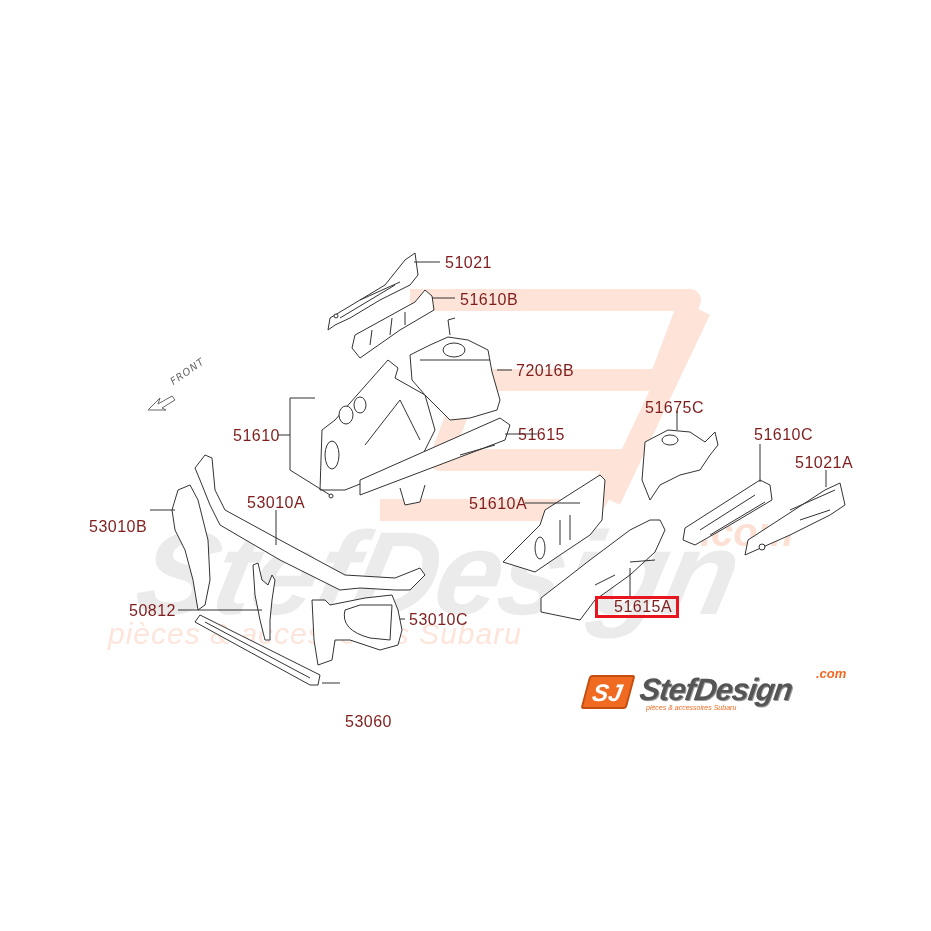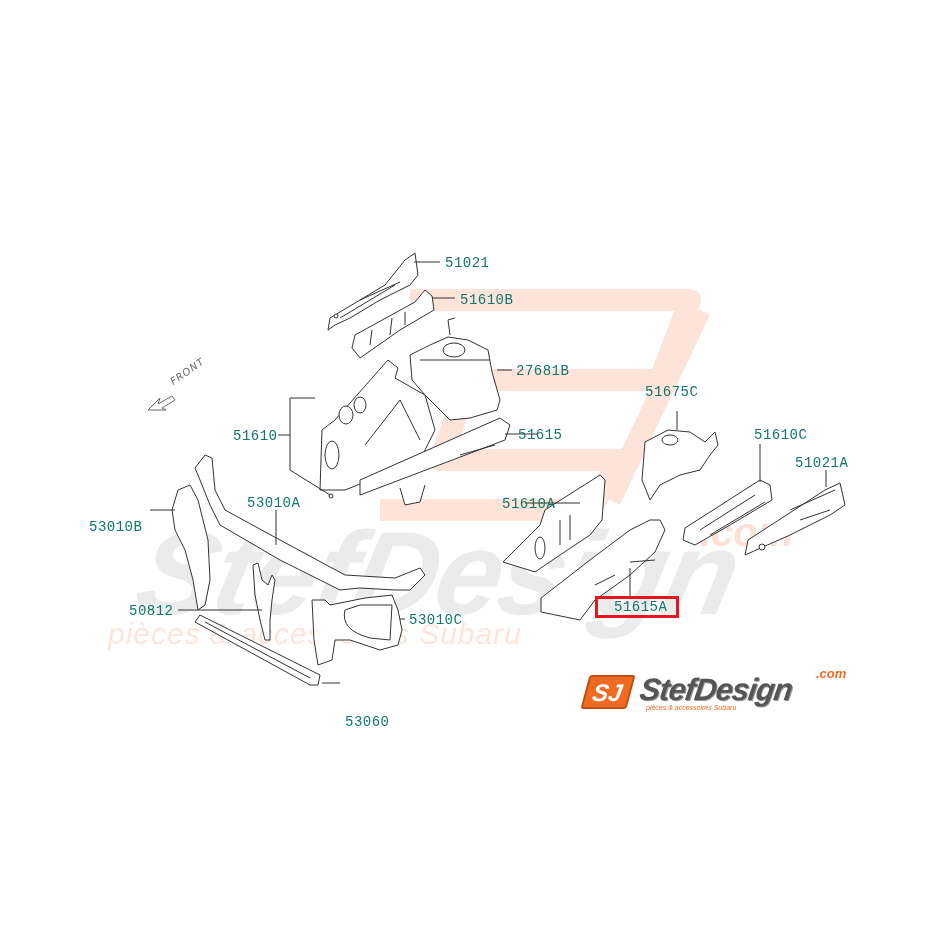--- a/index.html
+++ b/index.html
@@ -1,21 +1,21 @@
 <!DOCTYPE html>
 <html><head>
 <meta charset="utf-8">
 <style>
   html, body { margin:0; padding:0; background:#ffffff; }
   body { width:931px; height:931px; position:relative; overflow:hidden; font-family:"DejaVu Sans", sans-serif; }
   .canvas { position:absolute; left:0; top:0; width:931px; height:931px; }
   .wm-big { position:absolute; left:140px; top:505px; font-family:"Liberation Sans", sans-serif; font-style:italic; font-weight:bold; font-size:118px; color:#ebebeb; letter-spacing:-2px; white-space:nowrap; transform:skewX(-12deg); }
   .wm-small { position:absolute; left:108px; top:617px; font-family:"Liberation Sans", sans-serif; font-style:italic; font-size:30px; color:#fde5dc; white-space:nowrap; letter-spacing:1px; }
   .wm-com { position:absolute; left:700px; top:510px; font-family:"Liberation Sans", sans-serif; font-style:italic; font-weight:bold; font-size:40px; color:#fde0d4; }
-  .label { position:absolute; font-family:Liberation Mono, monospace; font-size:14px; color:#0f766e; letter-spacing:0.5px; white-space:nowrap; line-height:14px; }
+  .label { position:absolute; font-family:Liberation Sans, sans-serif; font-size:16px; color:#7f1d1d; letter-spacing:0.5px; white-space:nowrap; line-height:14px; }
   .front { position:absolute; left:168px; top:378px; font-family:"DejaVu Sans", sans-serif; font-style:italic; font-size:10px; color:#666; transform:rotate(-35deg); transform-origin:left top; letter-spacing:1px; }
   .highlight { position:absolute; left:595px; top:596px; width:84px; height:22px; border:3px solid #e8141e; box-sizing:border-box; }
   .logo { position:absolute; left:580px; top:666px; width:270px; height:50px; }
   .logo-badge { position:absolute; left:5px; top:9px; width:46px; height:34px; background:#f06a22; transform:skewX(-15deg); border-radius:3px; border:2px solid #c44d10; box-sizing:border-box; }
   .logo-badge span { position:absolute; left:6px; top:2px; font-family:"Liberation Sans", sans-serif; font-style:italic; font-weight:bold; font-size:24px; color:#fff; transform:skewX(5deg); }
   .logo-name { position:absolute; left:60px; top:6px; font-family:"Liberation Sans", sans-serif; font-style:italic; font-weight:bold; font-size:31px; color:#555; letter-spacing:-1px; text-shadow:1px 1px 0 #999; transform:skewX(-8deg); }
   .logo-com { position:absolute; left:236px; top:0px; font-family:"Liberation Sans", sans-serif; font-style:italic; font-weight:bold; font-size:13px; color:#f06a22; }
   .logo-tag { position:absolute; left:66px; top:38px; font-family:"Liberation Sans", sans-serif; font-style:italic; font-size:7px; color:#f06a22; white-space:nowrap; }
 </style>
 </head>
@@ -138,27 +138,27 @@
       <path d="M178,610 L262,610"></path>
       <path d="M400,619 L405,619"></path>
       <path d="M322,683 L340,683"></path>
     </g>
   </svg>
 
   <div class="front">FRONT</div>
 
   <div class="label" style="left:445px;top:256px;">51021</div>
   <div class="label" style="left:460px;top:293px;">51610B</div>
-  <div class="label" style="left:516px;top:364px;">27681B</div>
+  <div class="label" style="left:516px;top:364px;">72016B</div>
   <div class="label" style="left:233px;top:429px;">51610</div>
   <div class="label" style="left:518px;top:428px;">51615</div>
-  <div class="label" style="left:645px;top:385px;">51675C</div>
+  <div class="label" style="left:645px;top:401px;">51675C</div>
   <div class="label" style="left:754px;top:428px;">51610C</div>
   <div class="label" style="left:795px;top:456px;">51021A</div>
-  <div class="label" style="left:469px;top:497px;margin-left:33px;">51610A</div>
+  <div class="label" style="left:469px;top:497px;">51610A</div>
   <div class="label" style="left:89px;top:520px;">53010B</div>
   <div class="label" style="left:247px;top:496px;">53010A</div>
   <div class="label" style="left:614px;top:600px;text-align:center;">51615A</div>
   <div class="label" style="left:129px;top:604px;">50812</div>
   <div class="label" style="left:409px;top:613px;">53010C</div>
   <div class="label" style="left:345px;top:715px;">53060</div>
 
   <div class="highlight"></div>
 
   <div class="logo">

